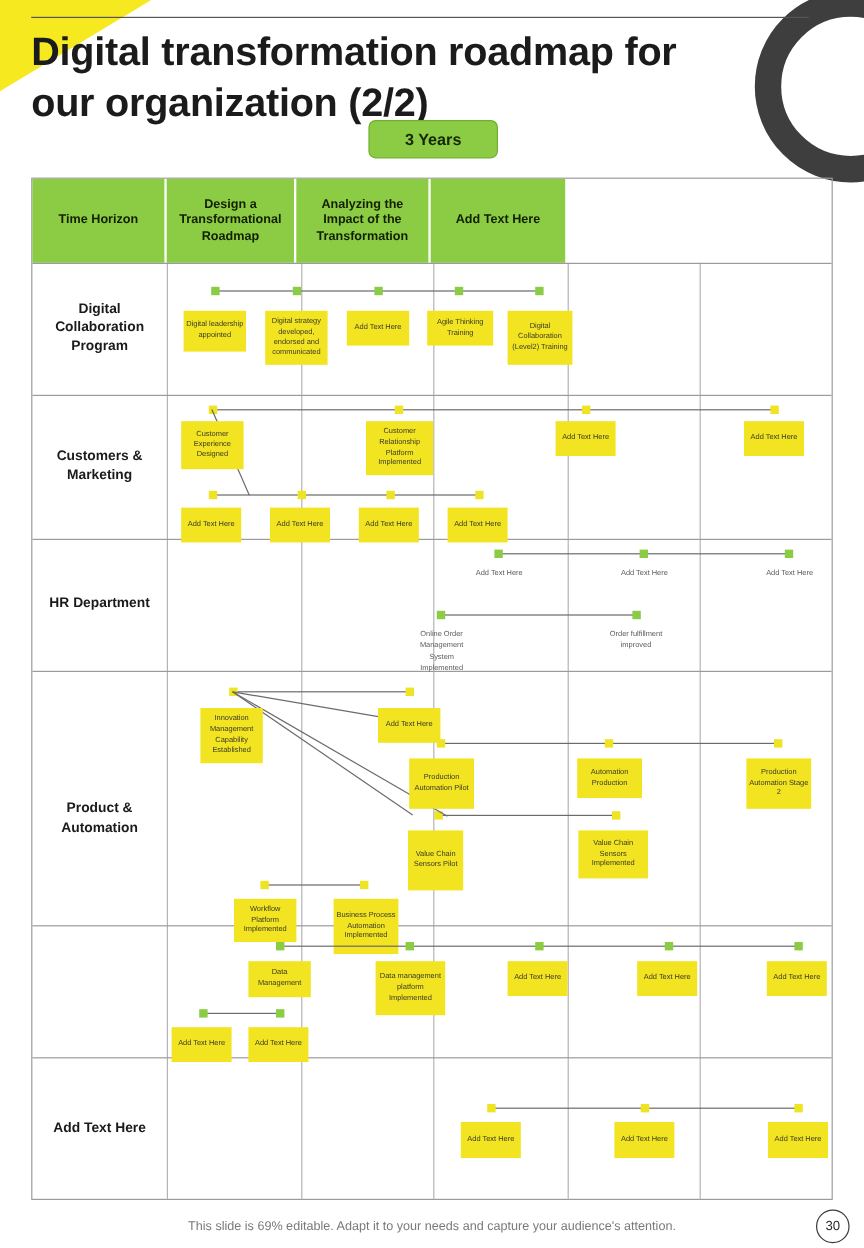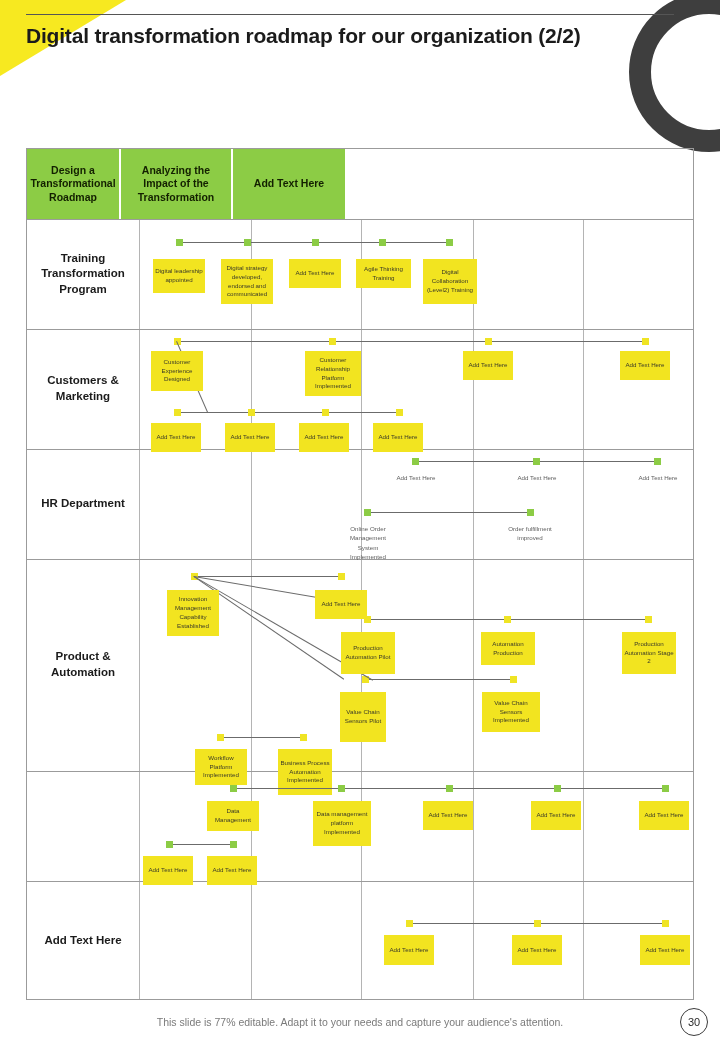--- a/index.html
+++ b/index.html
@@ -35,21 +35,21 @@
     left: 26px; top: 14px;
     width: 648px; height: 1px;
     background: #555555;
   }
 
   
   .title {
     position: absolute;
     left: 26px; top: 22px;
     width: 580px;
-    font-size: 21px;
+    font-size: 33px;
     font-weight: bold;
     line-height: 1.30;
     color: #1b1b1b;
     letter-spacing: -0.2px;
   }
 
   
   .years-badge {
     position: absolute;
     left: 307px; top: 100px;
@@ -155,46 +155,48 @@
 <body>
 
 <div id="slide">
 
   <div class="corner-triangle"></div>
   <div class="corner-ring"></div>
   <div class="title-rule"></div>
 
   <div class="title">Digital transformation roadmap for our organization (2/2)</div>
 
+  <div class="years-badge">3 Years</div>
 
   <div id="grid">
 
     <div class="hrow">
-      <div class="hcell" style="width:94px">Design a Transformational Roadmap</div>
+      <div class="hcell" style="width:112px">Time Horizon</div>
+      <div class="hcell" style="width:108px">Design a Transformational Roadmap</div>
       <div class="hcell" style="width:112px">Analyzing the Impact of the Transformation</div>
       <div class="hcell" style="width:112px">Add Text Here</div>
     </div>
 
     <div class="vline" style="left:112px"></div>
     <div class="vline" style="left:224px"></div>
     <div class="vline" style="left:334px"></div>
     <div class="vline" style="left:446px"></div>
     <div class="vline" style="left:556px"></div>
 
     <div class="hline" style="top:70px"></div>
     <div class="hline" style="top:180px"></div>
     <div class="hline" style="top:300px"></div>
     <div class="hline" style="top:410px"></div>
     <div class="hline" style="top:622px"></div>
     <div class="hline" style="top:732px"></div>
 
-    <div class="rowlabel" style="top:70px;  height:110px">Training Transformation Program</div>
+    <div class="rowlabel" style="top:70px;  height:110px">Digital Collaboration Program</div>
     <div class="rowlabel" style="top:300px; height:110px">HR Department</div>
     <div class="rowlabel" style="top:180px; height:120px">Customers &amp; Marketing</div>
-    <div class="rowlabel" style="top:410px; height:212px">Product &amp; Automation</div>
+    <div class="rowlabel" style="top:428px; height:212px">Product &amp; Automation</div>
     <div class="rowlabel" style="top:732px; height:120px">Add Text Here</div>
 
     <div class="conn" style="left:152px; top:93px; width:270px"></div>
     <div class="node green" style="left:152px; top:93px"></div>
     <div class="node green" style="left:220px; top:93px"></div>
     <div class="node green" style="left:288px; top:93px"></div>
     <div class="node green" style="left:355px; top:93px"></div>
     <div class="node green" style="left:422px; top:93px"></div>
 
     <div class="note" style="left:126px; top:110px; width:52px; height:34px">Digital leadership appointed</div>
@@ -300,16 +302,16 @@
     <div class="node yellow" style="left:382px; top:774px"></div>
     <div class="node yellow" style="left:510px; top:774px"></div>
     <div class="node yellow" style="left:638px; top:774px"></div>
 
     <div class="note" style="left:357px; top:786px; width:50px; height:30px">Add Text Here</div>
     <div class="note" style="left:485px; top:786px; width:50px; height:30px">Add Text Here</div>
     <div class="note" style="left:613px; top:786px; width:50px; height:30px">Add Text Here</div>
 
   </div>
 
-  <div class="footer-text">This slide is 77% editable. Adapt it to your needs and capture your audience's attention.</div>
+  <div class="footer-text">This slide is 69% editable. Adapt it to your needs and capture your audience's attention.</div>
   <div class="page-badge">30</div>
 
 </div>
 
 </body></html>

